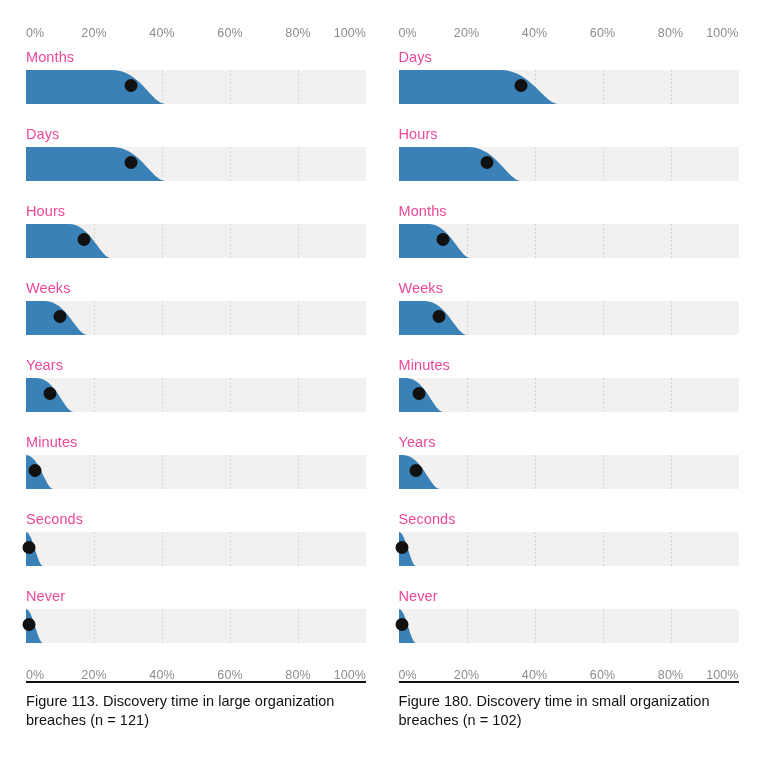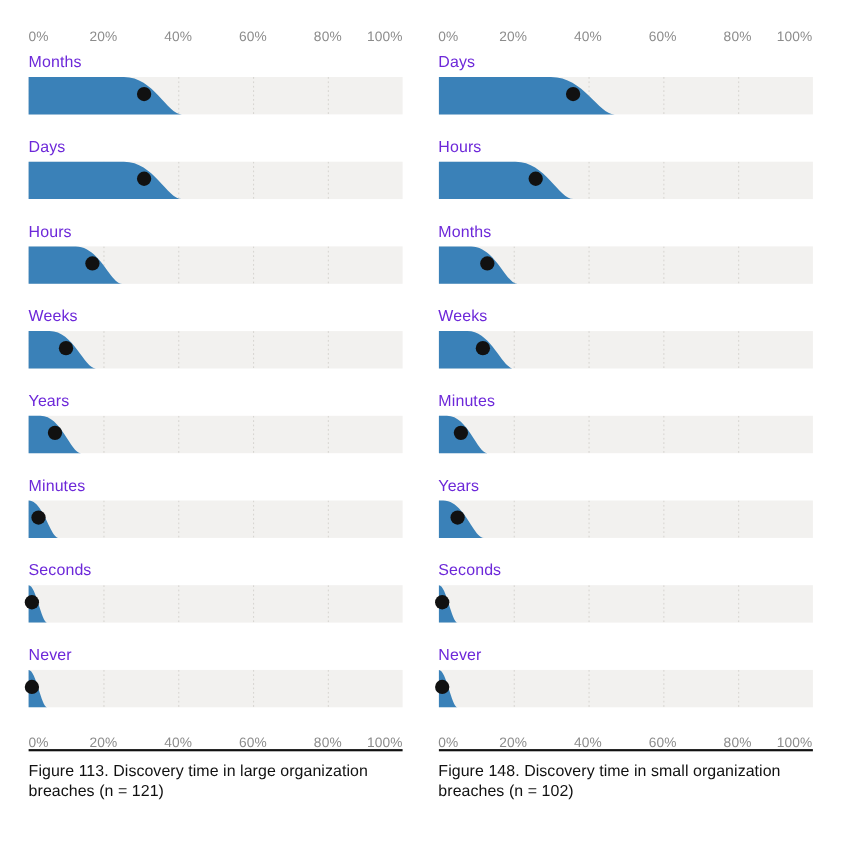--- a/index.html
+++ b/index.html
@@ -56,21 +56,21 @@
 
   
   .rows { position: relative; width: 100%; }
   .row {
     position: relative;
     width: 100%;
     height: 77px;
   }
   .row-label {
     font-size: 14.5px;
-    color: #6d28d9;
+    color: #ec4899;
     line-height: 18px;
     padding-bottom: 4px;
     letter-spacing: 0.1px;
   }
   .track {
     position: relative;
     width: 100%;
     height: 34px;
     background: #f2f1ef;
     overflow: visible;
@@ -422,19 +422,19 @@
           <div class="tick" style="left: 20%;">20%</div>
           <div class="tick" style="left: 40%;">40%</div>
           <div class="tick" style="left: 60%;">60%</div>
           <div class="tick" style="left: 80%;">80%</div>
           <div class="tick last" style="left: 100%;">100%</div>
         </div>
     </div>
     <div class="caption-wrap">
       <div class="caption-rule"></div>
       <div class="caption-text">
-        <span class="fignum">Figure 148.</span>
+        <span class="fignum">Figure 180.</span>
         <span>Discovery time in small organization breaches (n = 102)</span>
       </div>
     </div>
   </div>
 
 </div>
 
 </body></html>

